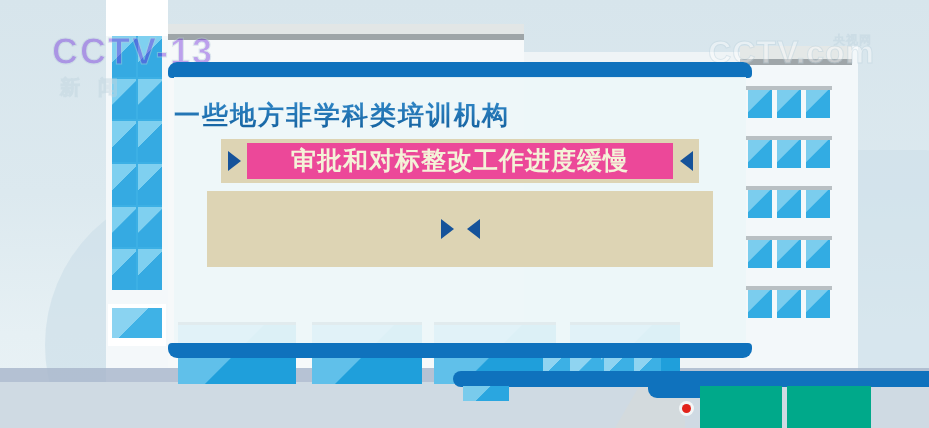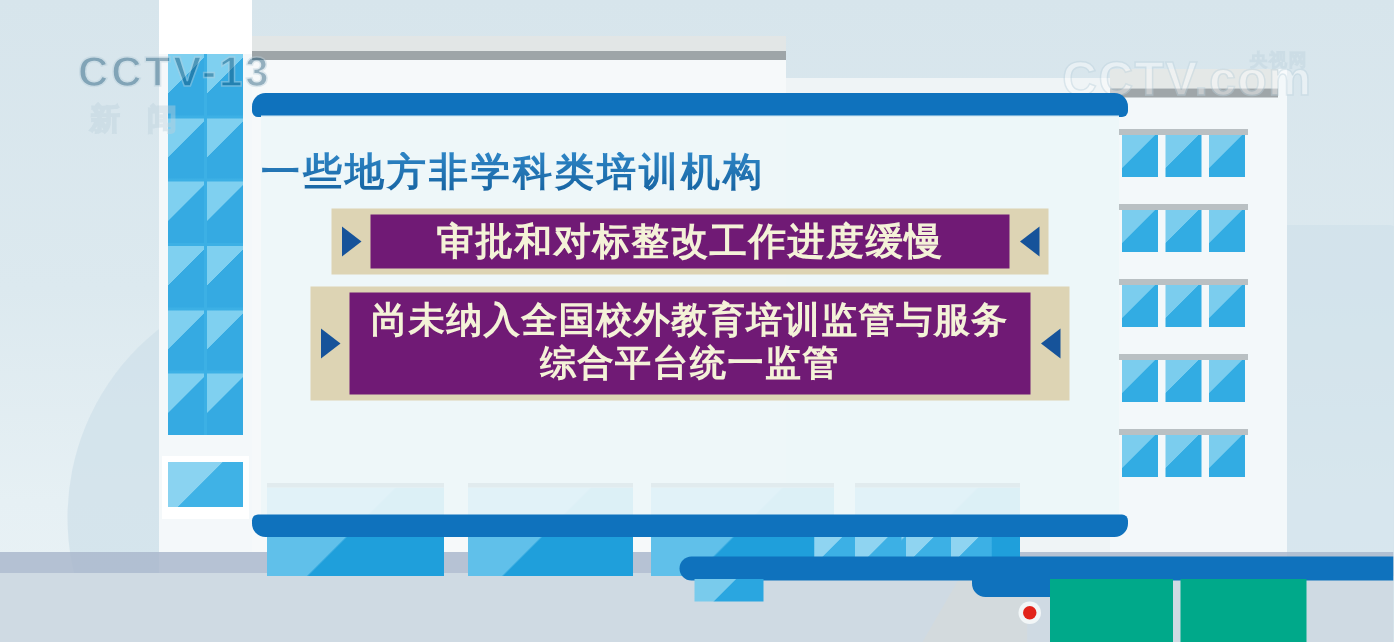--- a/index.html
+++ b/index.html
@@ -139,21 +139,21 @@
 
   .grey-wedge {
     position:absolute; left:615px; top:382px; width:70px; bottom:0;
     background:#d3dadd; clip-path:polygon(38% 0, 100% 0, 100% 100%, 0 100%);
   }
 
   
   .wm { position:absolute; opacity:.42; pointer-events:none; user-select:none; }
   .wm-left { left:52px; top:34px; }
   .wm-left .cctv {
-    font-size:28px; font-weight:bold; letter-spacing:2px; color:#0c4a6e;
+    font-size:36px; font-weight:bold; letter-spacing:2px; color:#6d28d9;
     -webkit-text-stroke:1px #b9cfdb; line-height:1;
   }
   .wm-left .xw {
     margin-top:4px; display:flex; gap:18px; padding-left:8px;
     font-size:20px; font-weight:bold; color:#ffffff; -webkit-text-stroke:1px #bdd2dd;
   }
   .wm-right { right:54px; top:36px; text-align:right; }
   .wm-right .cctv {
     font-size:32px; font-weight:bold; letter-spacing:1px; color:#ffffff;
     -webkit-text-stroke:1px #bdd2dd; line-height:1;
@@ -203,21 +203,21 @@
   }
   .tri-r {
     width:0; height:0; border-top:10px solid transparent; border-bottom:10px solid transparent;
     border-left:13px solid #16539a;
   }
   .tri-l {
     width:0; height:0; border-top:10px solid transparent; border-bottom:10px solid transparent;
     border-right:13px solid #16539a;
   }
   .plate {
-    flex:1; align-self:stretch; margin:4px 0; background:#701a75;
+    flex:1; align-self:stretch; margin:4px 0; background:#ec4899;
     display:flex; align-items:center; justify-content:center;
     color:#f4f2d8; font-weight:bold; letter-spacing:1px;
     font-family:Liberation Sans, sans-serif;
   }
   .banner.b1 .plate { font-size:25px; }
   .banner.b2 .plate { font-size:24px; line-height:1.2; flex-direction:column; }
 </style>
 </head>
 <body>
 
@@ -338,24 +338,20 @@
         <div class="arrow">
             <div class="tri-l"></div>
           </div>
       </div>
 
 
       <div class="banner b2">
         <div class="arrow">
             <div class="tri-r"></div>
           </div>
-        <div class="plate">
-          <span>尚未纳入全国校外教育培训监管与服务</span>
-          <span>综合平台统一监管</span>
-        </div>
         <div class="arrow">
             <div class="tri-l"></div>
           </div>
       </div>
 
     </div>
   </div>
   <div class="panel-bar-bottom"></div>
 </div>
 

